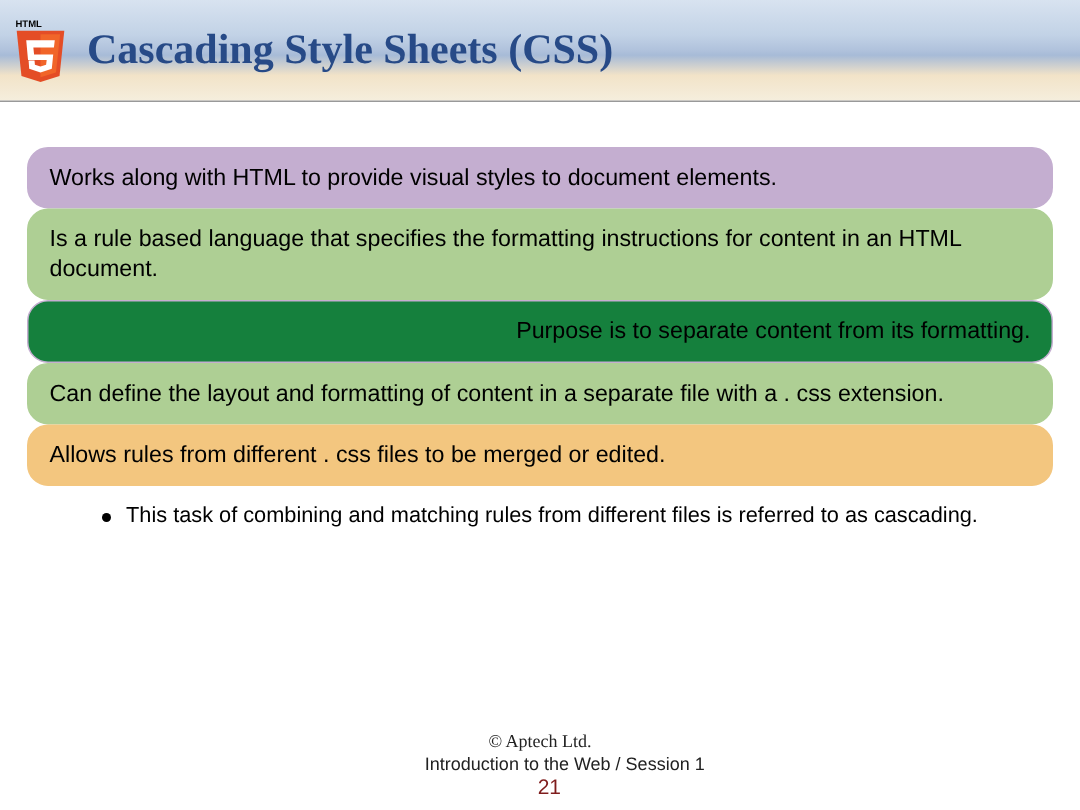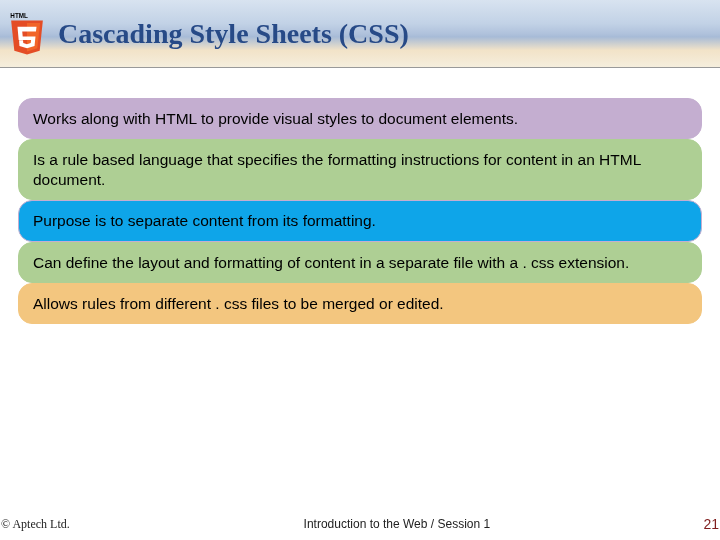--- a/index.html
+++ b/index.html
@@ -29,41 +29,42 @@
   .card {
     border: 1.5px solid;
     border-radius: 14px;
     padding: 10px 14px;
     margin-bottom: 0;
     font-size: 15.5px;
     line-height: 1.25;
   }
   .c1 { background: #c4aed0; border-color: #c4aed0; }
   .c2 { background: #aecf94; border-color: #aecf94; }
-  .c3 { background: #0ea5e9; border-color: #c4aed0; }
+  .c3 { background: #15803d; border-color: #c4aed0; text-align: right; }
   .c4 { background: #aecf94; border-color: #aecf94; }
   .c5 { background: #f3c67f; border-color: #f3c67f; }
   .bullet-line {
     display: flex;
     padding: 12px 18px 0 50px;
     font-size: 14.5px;
     text-align: justify;
   }
   .bullet-dot {
     width: 6px; height: 6px; background:#000; border-radius:50%;
     margin-top: 6px; margin-right: 10px; flex-shrink:0;
   }
   .footer {
     position: absolute;
     bottom: 8px; left: 0; right: 0;
     display: flex;
-    justify-content: space-between;
+    justify-content: flex-start;
     align-items: center;
-    padding: 0 1px;
+    padding: 0 20px;
     font-size: 12px;
+    flex-direction: column;
   }
   .copyright { font-family: Georgia, "Times New Roman", serif; color:#222; }
   .session { color:#222;margin-left:33px; }
   .pagenum { color:#7f1d1d; font-size: 14px; min-width: 28px; text-align: right;}
 </style>
 </head>
 <body>
 
 <div class="header">
   <span class="logo">
@@ -76,19 +77,23 @@
   </span>
   <div class="title">Cascading Style Sheets (CSS)</div>
 </div>
 
 <div class="content">
   <div class="card c1"><span>Works along with HTML to provide visual styles to document elements.</span></div>
   <div class="card c2"><span>Is a rule based language that specifies the formatting instructions for content in an HTML document.</span></div>
   <div class="card c3"><span>Purpose is to separate content from its formatting.</span></div>
   <div class="card c4"><span>Can define the layout and formatting of content in a separate file with a . css extension.</span></div>
   <div class="card c5"><span>Allows rules from different . css files to be merged or edited.</span></div>
+  <div class="bullet-line">
+    <span class="bullet-dot"></span>
+    <span>This task of combining and matching rules from different files is referred to as cascading.</span>
+  </div>
 </div>
 
 <div class="footer">
   <span class="copyright">© Aptech Ltd.</span>
   <span class="session">Introduction to the Web / Session 1</span>
   <span class="pagenum">21</span>
 </div>
 
 </body></html>

